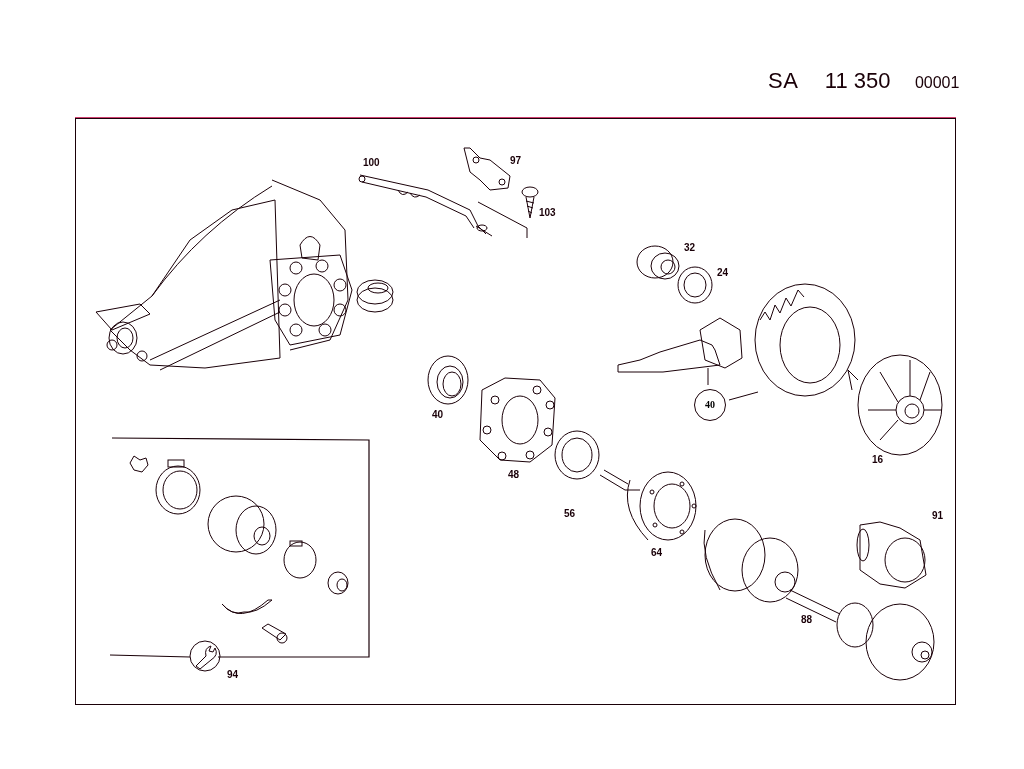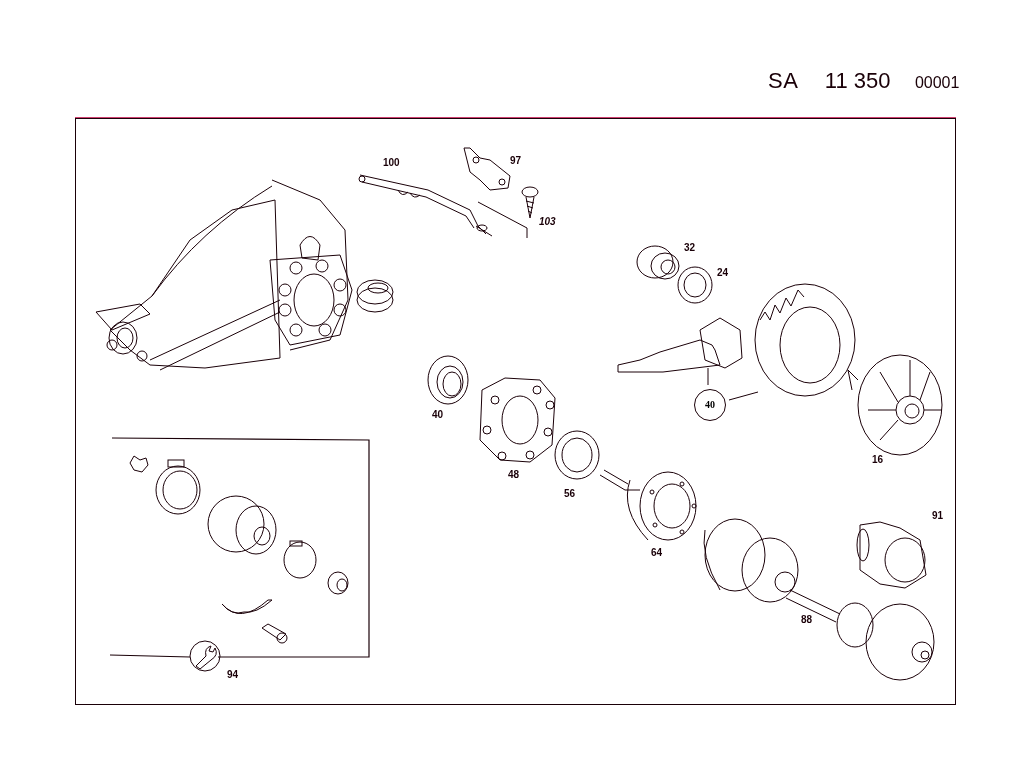--- a/index.html
+++ b/index.html
@@ -176,26 +176,26 @@
     <path d="M222 604 Q240 625 268 600 L272 600 Q256 614 244 612 Q232 616 222 604 Z"></path>
     <path d="M262 628 L280 640 L286 634 L268 624 Z"></path>
     <circle cx="282" cy="638" r="5"></circle>
   </g>
   <g>
     <circle cx="205" cy="656" r="15"></circle>
     <path d="M196 666 L206 656 Q204 648 211 646 L209 651 L213 652 L215 648 Q219 655 211 660 L200 669 Z"></path>
   </g>
 </svg>
 
-<span class="lbl" style="left:383px;top:157px;">100</span>
+<span class="lbl" style="left:363px;top:157px;">100</span>
 <span class="lbl" style="left:510px;top:155px;text-align:center;">97</span>
-<span class="lbl" style="left:539px;top:216px;font-style:italic;">103</span>
+<span class="lbl" style="left:539px;top:207px;">103</span>
 <span class="lbl" style="left:684px;top:242px;">32</span>
 <span class="lbl" style="left:717px;top:267px;">24</span>
 <span class="circ-lbl" style="left:694px;top:389px;">40</span>
 <span class="lbl" style="left:872px;top:454px;">16</span>
 <span class="lbl" style="left:432px;top:409px;">40</span>
 <span class="lbl" style="left:508px;top:469px;">48</span>
-<span class="lbl" style="left:564px;top:488px;">56</span>
+<span class="lbl" style="left:564px;top:508px;">56</span>
 <span class="lbl" style="left:651px;top:547px;">64</span>
 <span class="lbl" style="left:932px;top:510px;">91</span>
 <span class="lbl" style="left:801px;top:614px;">88</span>
 <span class="lbl" style="left:227px;top:669px;">94</span>
 
 </body></html>

